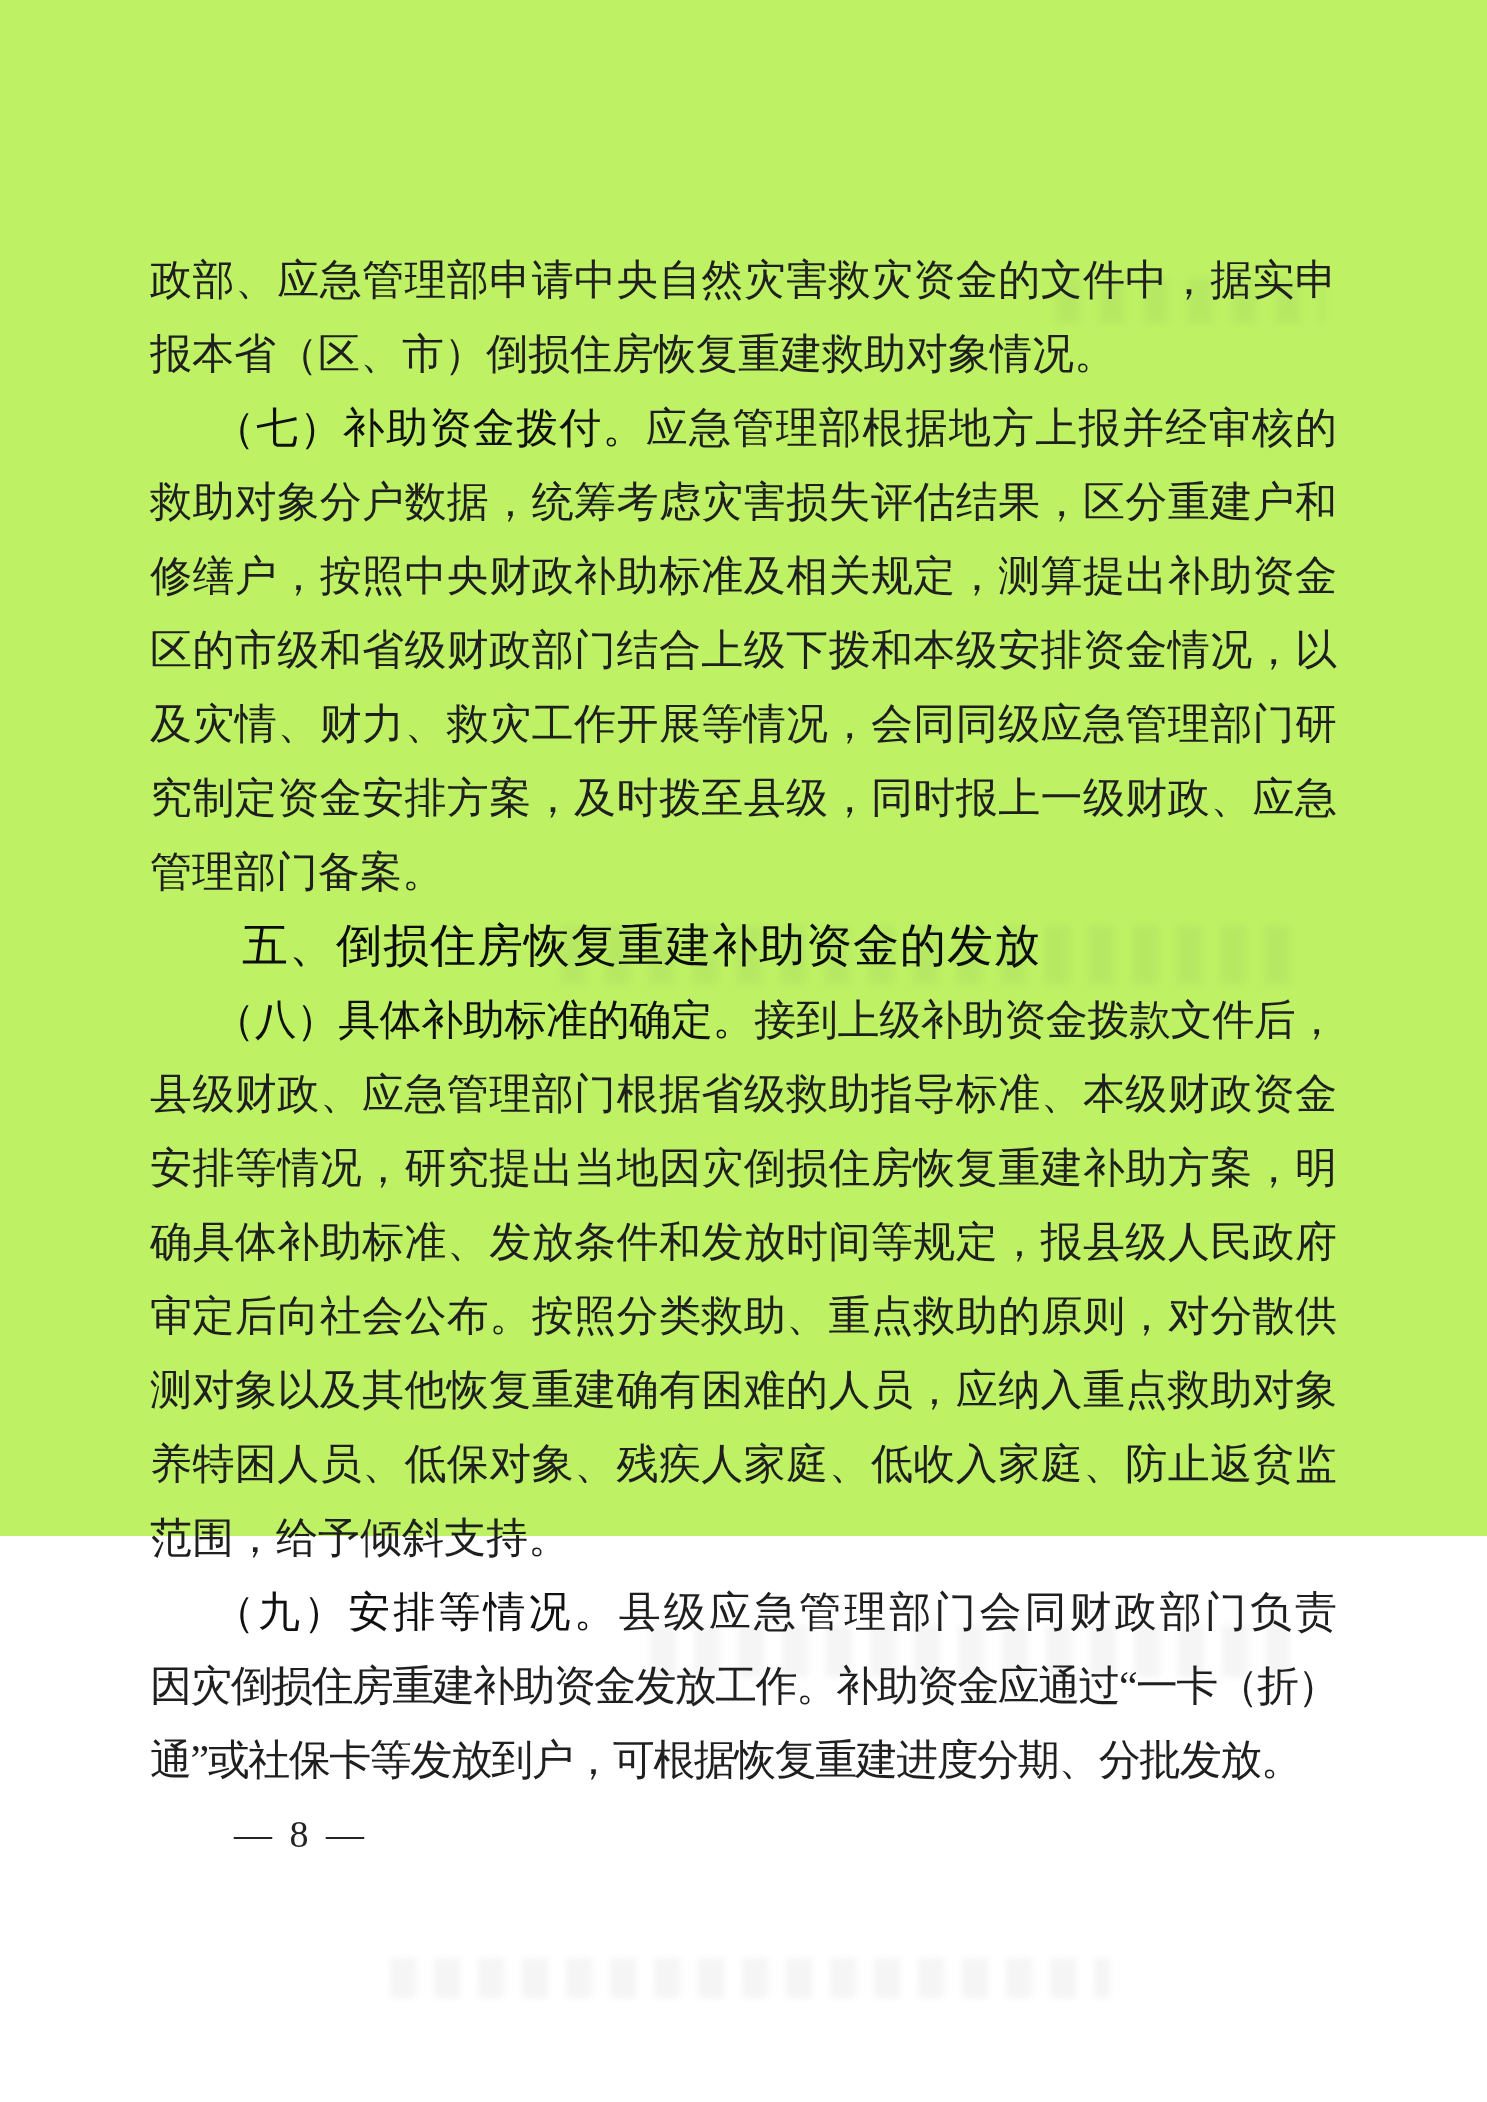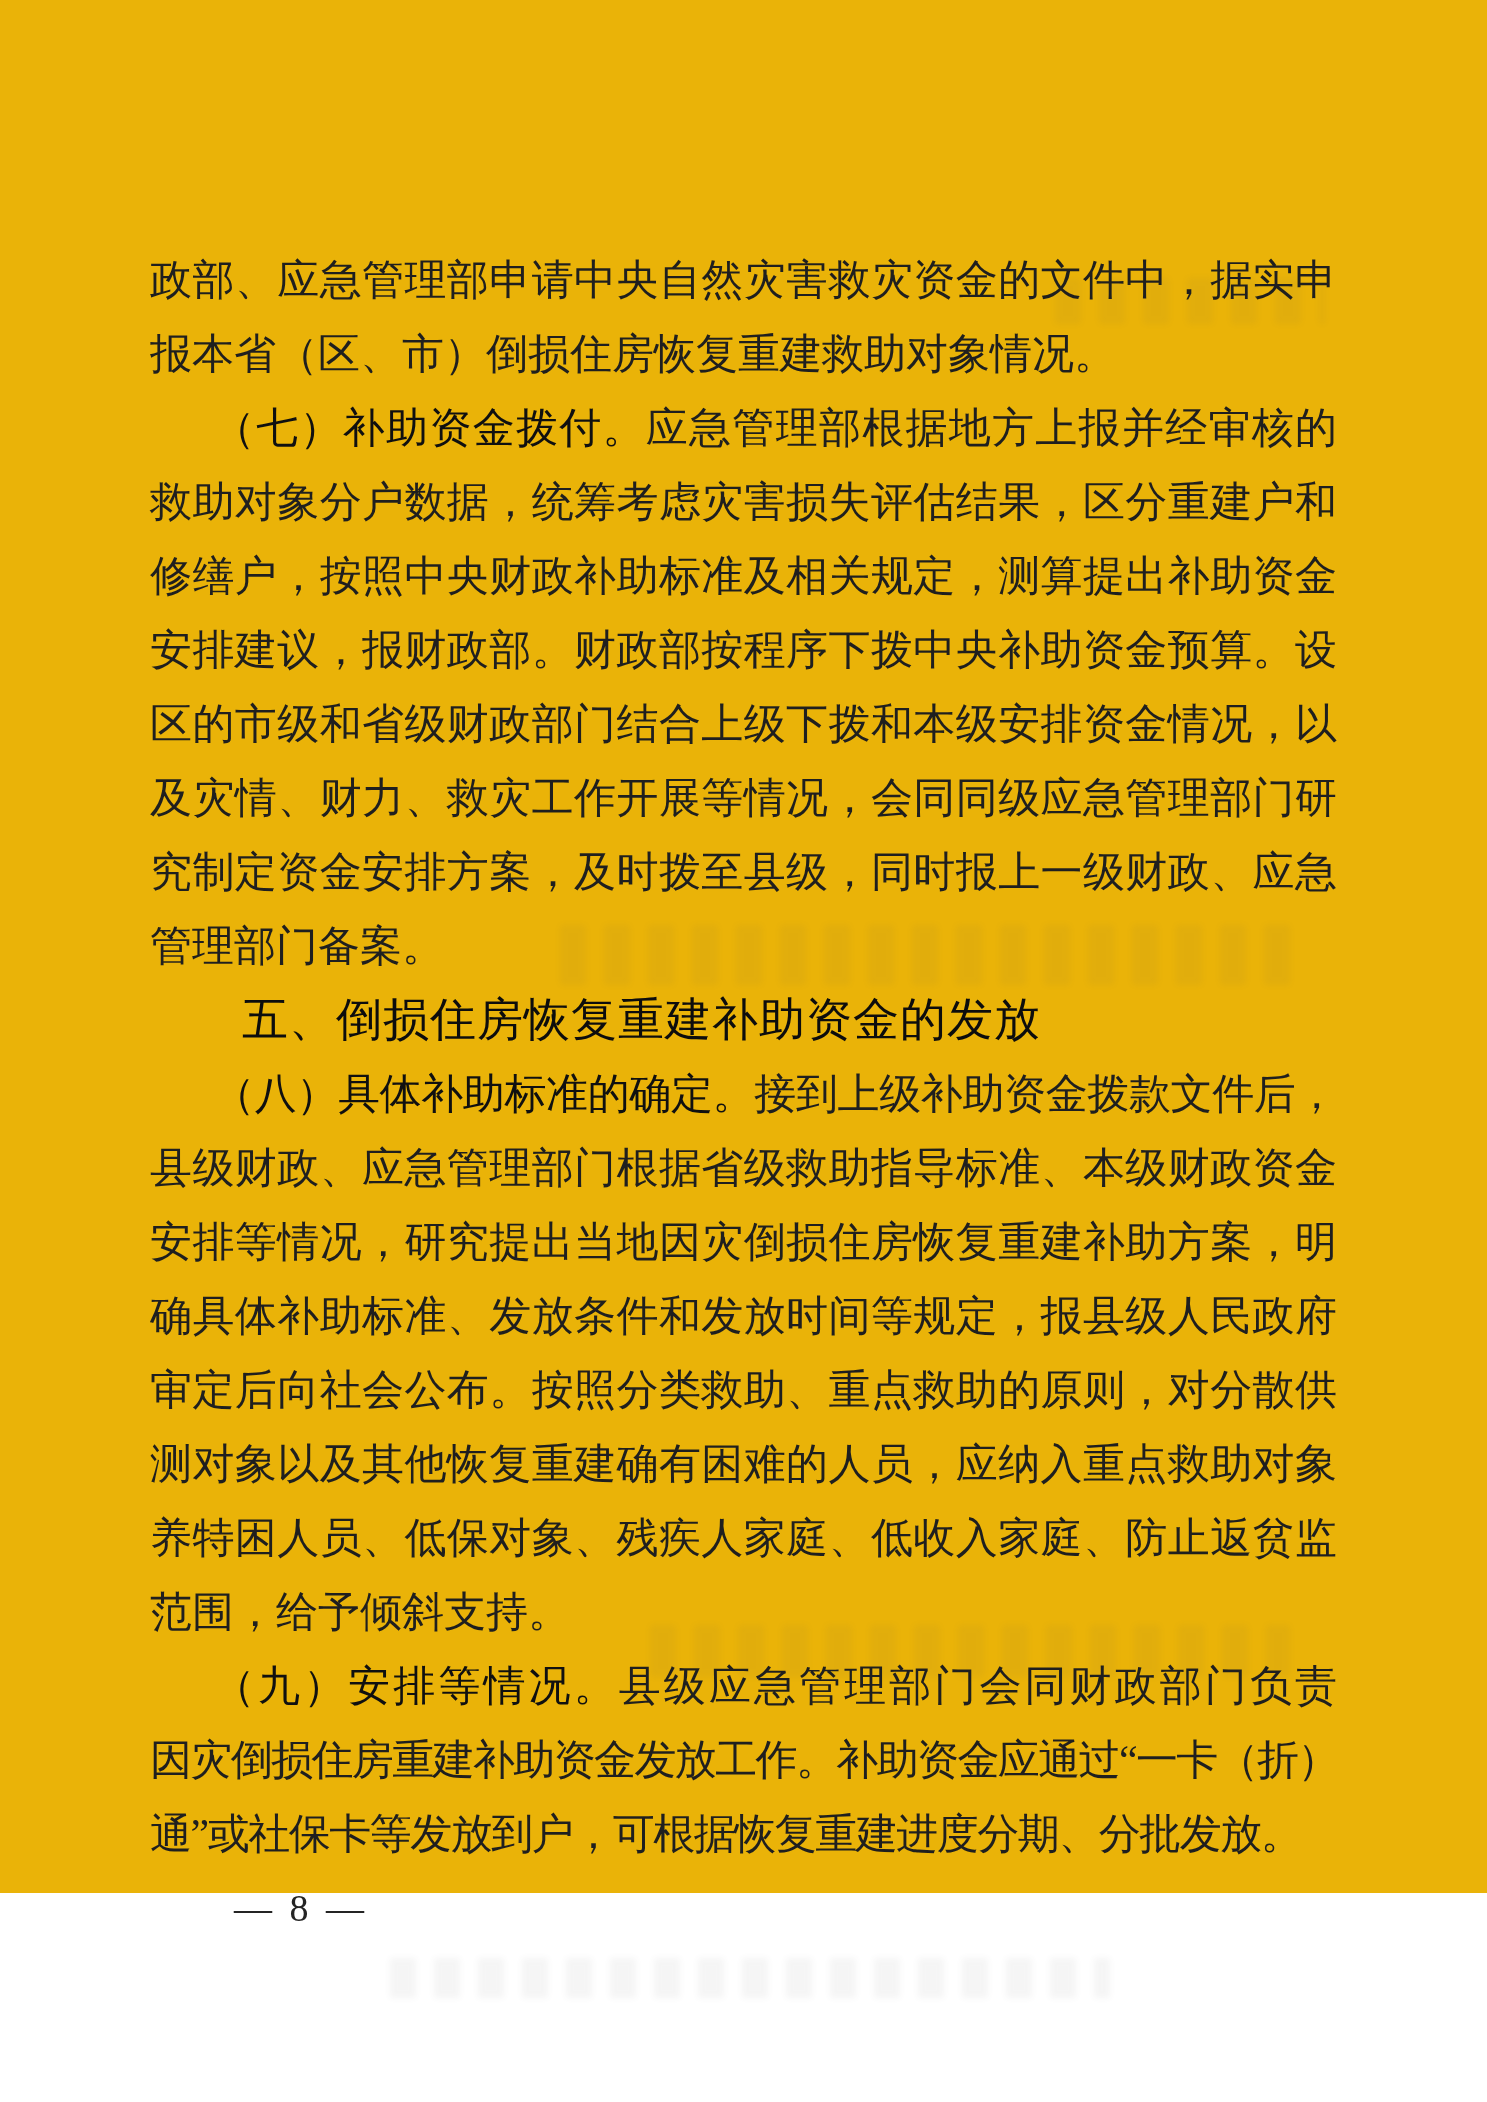--- a/index.html
+++ b/index.html
@@ -11,22 +11,22 @@
     width: 1487px;
     height: 2102px;
     position: relative;
     overflow: hidden;
     font-family: "Liberation Serif", serif;
   }
   .page {
     position: absolute;
     left: 0; top: 0;
     width: 1487px;
-    height: 1893px;
-    background: #eab308;
+    height: 1536px;
+    background: #bef264;
   }
   .textblock {
     position: absolute;
     left: 150px;
     top: 243px;
     width: 1187px;
   }
   .row {
     height: 74px;
     line-height: 74px;
@@ -91,21 +91,20 @@
     <div class="row fill"><span>政部、应急管理部申请中央自然灾害救灾资金的文件中，据实申</span></div>
 
     <div class="row"><span>报本省（区、市）倒损住房恢复重建救助对象情况。</span></div>
 
     <div class="row fill ind"><span class="lead">（七）补助资金拨付。</span><span>应急管理部根据地方上报并经审核的</span></div>
 
     <div class="row fill"><span>救助对象分户数据，统筹考虑灾害损失评估结果，区分重建户和</span></div>
 
     <div class="row fill"><span>修缮户，按照中央财政补助标准及相关规定，测算提出补助资金</span></div>
 
-    <div class="row fill"><span>安排建议，报财政部。财政部按程序下拨中央补助资金预算。设</span></div>
 
     <div class="row fill"><span>区的市级和省级财政部门结合上级下拨和本级安排资金情况，以</span></div>
 
     <div class="row fill"><span>及灾情、财力、救灾工作开展等情况，会同同级应急管理部门研</span></div>
 
     <div class="row fill"><span>究制定资金安排方案，及时拨至县级，同时报上一级财政、应急</span></div>
 
     <div class="row"><span>管理部门备案。</span></div>
 
     <div class="row head"><span>五、倒损住房恢复重建补助资金的发放</span></div>

